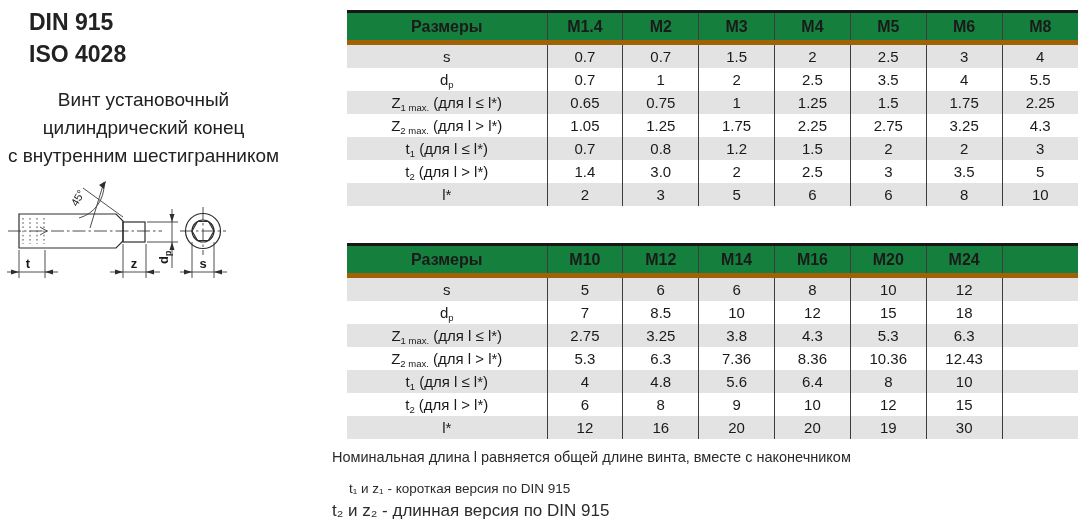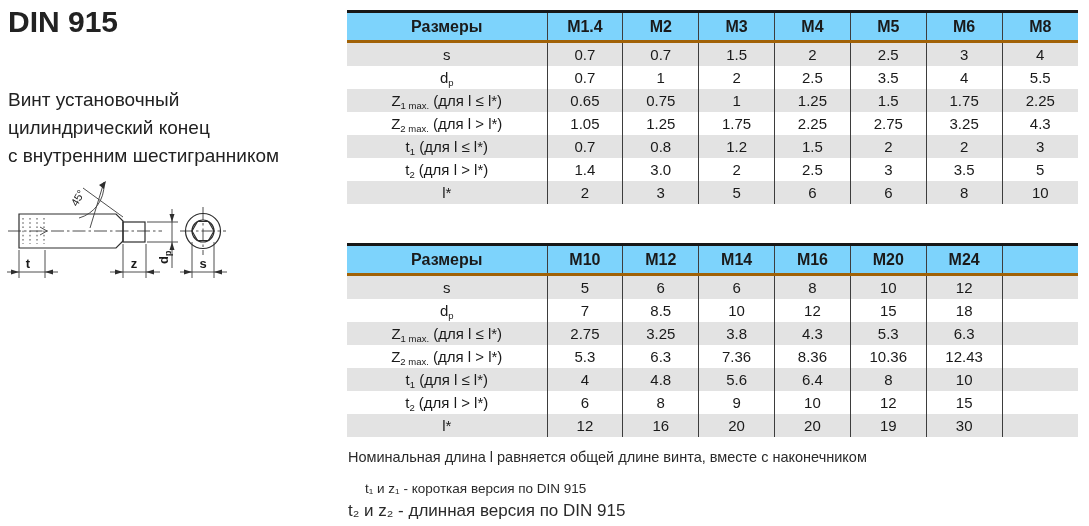--- a/index.html
+++ b/index.html
@@ -2,55 +2,56 @@
 <html><head>
 <meta charset="utf-8">
 <style>
   html,body{margin:0;padding:0;}
   body{
     width:1089px;height:526px;position:relative;background:#ffffff;
     font-family:"Liberation Sans",sans-serif;color:#1a1a1a;overflow:hidden;
   }
   
   .titles{position:absolute;left:8px;top:6px;line-height:32px;}
-  .title{font-size:30px;font-weight:bold;color:#222;}
-  .desc{position:absolute;left:8px;top:86px;font-size:19px;line-height:28px;color:#222;}
+  .title{font-size:23px;font-weight:bold;color:#222;margin-left:21px;}
+  .desc{position:absolute;left:8px;top:86px;font-size:19px;line-height:28px;color:#222;text-align:center;}
   
   .drawing{position:absolute;left:0px;top:180px;}
   
   table.dim{position:absolute;left:347px;border-collapse:collapse;table-layout:fixed;width:731px;
     border-top:3px solid #171717;}
   #table1{top:10px;} #table2{top:243px;}
   table.dim col.c0{width:200px;}
-  table.dim th{height:27px;background:#7dd3fc;font-size:16px;font-weight:bold;
-    border-bottom:3px solid #a16207;text-align:center;vertical-align:middle;padding:0;}
+  table.dim th{height:27px;background:#15803d;font-size:16px;font-weight:bold;
+    border-bottom:5px solid #a16207;text-align:center;vertical-align:middle;padding:0;}
   table.dim td{height:23px;font-size:15px;text-align:center;vertical-align:middle;padding:0;}
   table.dim th + th, table.dim td + td{border-left:1.4px solid #3d3d3d;}
   table.dim tbody tr:nth-child(odd) td{background:#e3e3e3;}
   table.dim tbody tr:nth-child(even) td{background:#ffffff;}
   table.dim sub{font-size:9.5px;vertical-align:-3px;line-height:0;}
   
-  .note{position:absolute;left:348px;color:#2a2a2a;font-family:"Liberation Sans","DejaVu Sans",sans-serif;text-align:right;}
+  .note{position:absolute;left:332px;color:#2a2a2a;font-family:"Liberation Sans","DejaVu Sans",sans-serif;text-align:right;}
   #note1{top:449px;font-size:14.5px;}
   #note2{top:481px;font-size:13.5px;margin-left:17px;}
   #note3{top:501px;font-size:17px;}
   
   .ln{stroke:#2e2e2e;stroke-width:1.2;fill:none;}
   .thin{stroke:#3a3a3a;stroke-width:0.9;fill:none;}
   .dash{stroke:#3a3a3a;stroke-width:0.9;fill:none;stroke-dasharray:13 3 2.5 3;}
   .dots{stroke:#4a4a4a;stroke-width:1;fill:none;stroke-dasharray:1.6 2.6;}
   .ah{fill:#2e2e2e;stroke:none;}
   .dimlabel{font:bold 13px "Liberation Sans",sans-serif;fill:#1a1a1a;}
   .anglabel{font:11px "Liberation Sans",sans-serif;fill:#1a1a1a;}
 </style>
 </head>
 <body>
 
 <div class="titles">
   <div class="title">DIN 915</div>
+  <div class="title">ISO 4028</div>
 </div>
 <div class="desc">
   <div>Винт установочный</div>
   <div>цилиндрический конец</div>
   <div>с внутренним шестигранником</div>
 </div>
 
 <svg class="drawing" width="240" height="140" viewBox="0 0 240 140" xmlns="http://www.w3.org/2000/svg">
 
   <line class="dash" x1="8" y1="51" x2="162" y2="51"></line>

